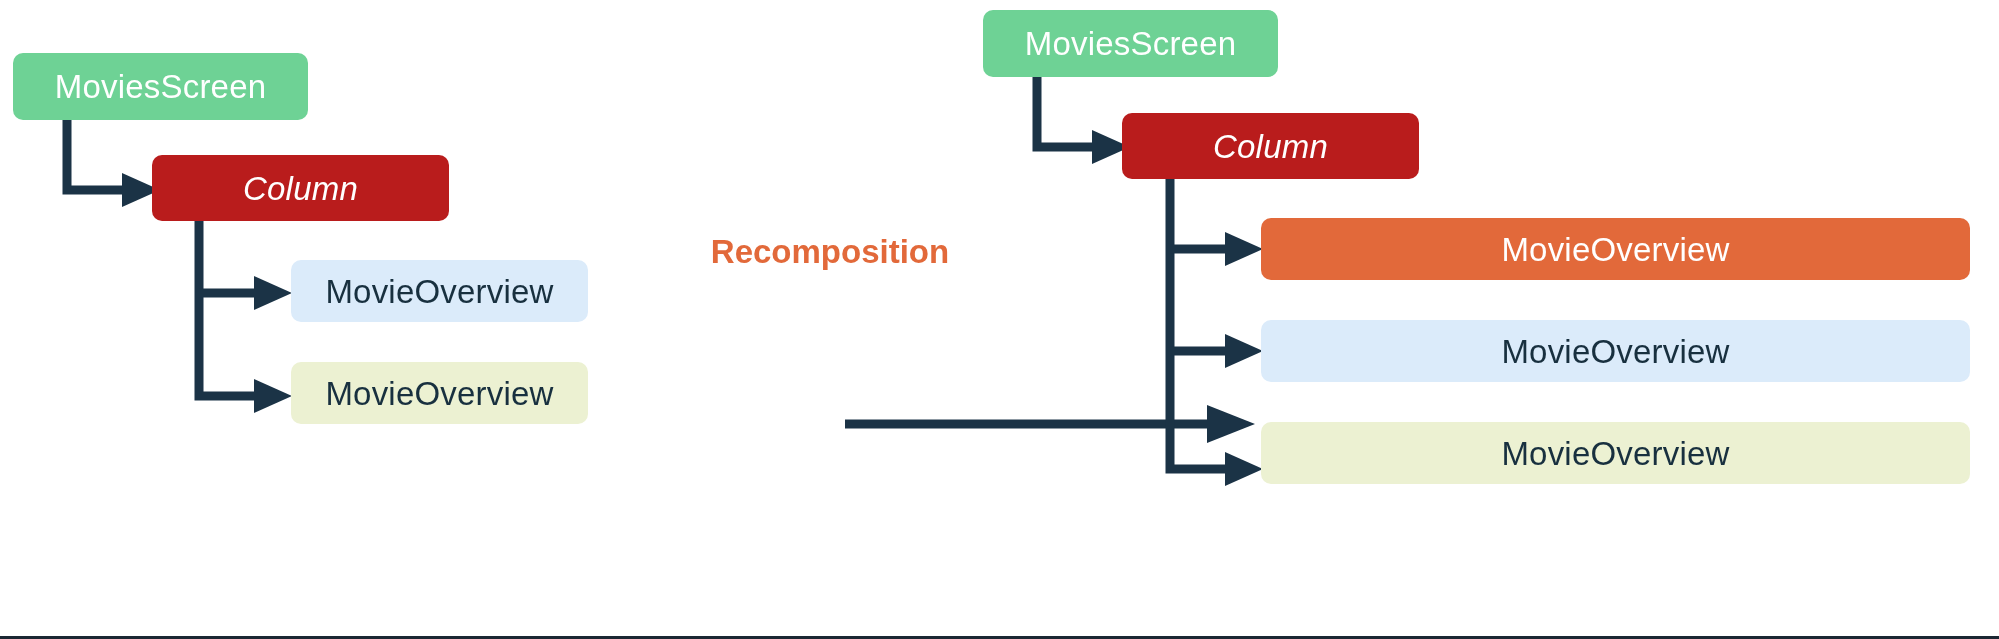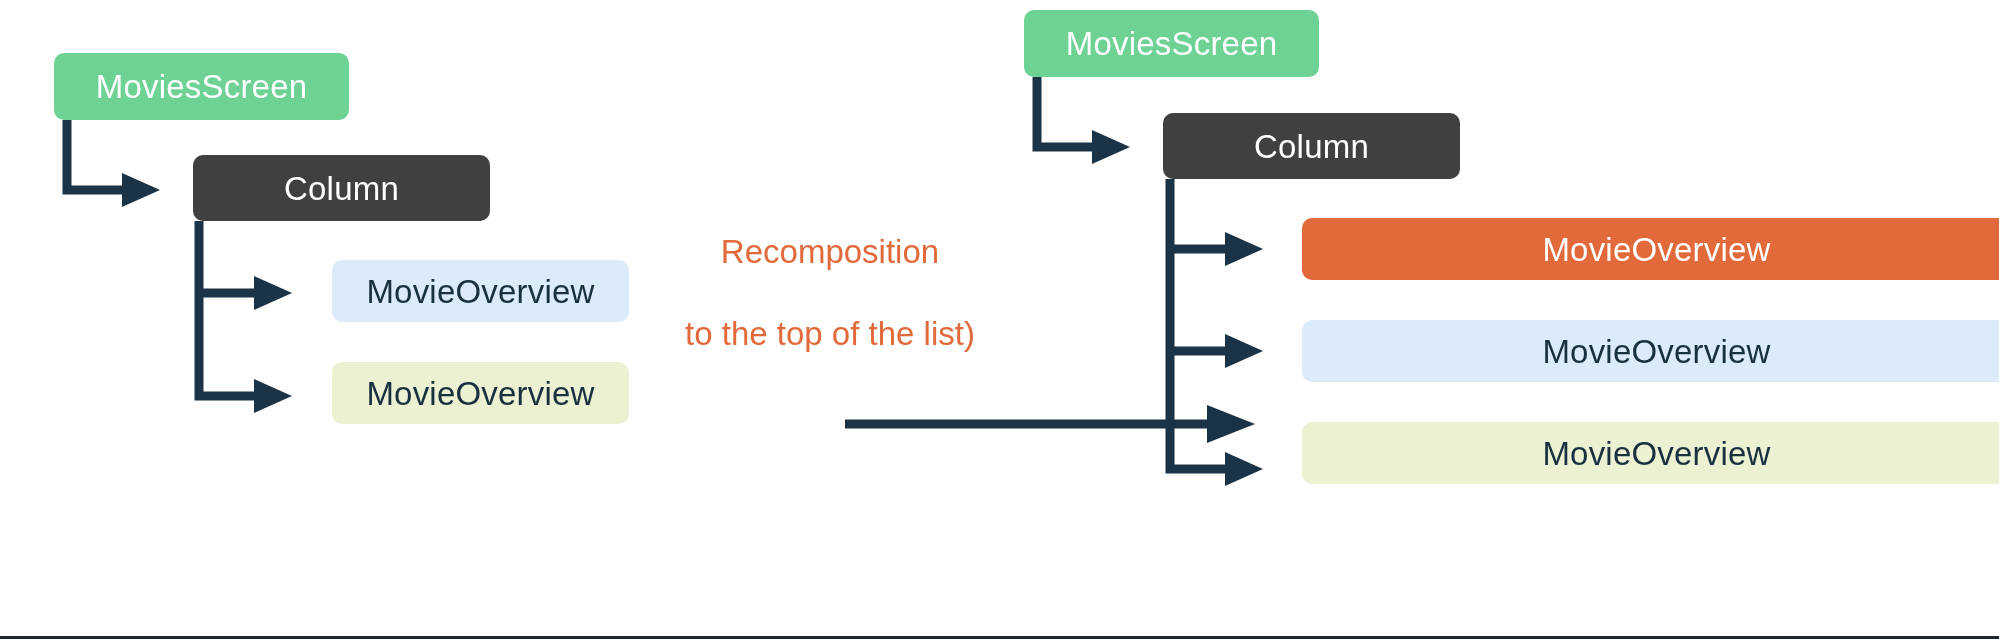--- a/index.html
+++ b/index.html
@@ -21,24 +21,23 @@
     position: absolute;
     display: flex;
     align-items: center;
     justify-content: center;
     border-radius: 10px;
     font-size: 33px;
     line-height: 1;
     letter-spacing: 0.2px;
     white-space: nowrap;
     box-sizing: border-box;
-    margin-left: 41px;
   }
   .node.green   { background: #6ed295; color: #ffffff; }
-  .node.blue    { background: #404040; color: #ffffff; }
+  .node.blue    { background: #b91c1c; color: #ffffff; font-style: italic; }
   .node.orange  { background: #e2693a; color: #ffffff; }
   .node.lblue   { background: #dbebfa; color: #18303f; }
   .node.lgreen  { background: #ecf1d2; color: #18303f; }
 
   .conn {
     position: absolute;
     overflow: visible;
   }
   .conn path, .conn line {
     stroke: #1b3346;
@@ -89,23 +88,22 @@
   </svg>
 
   <div class="node lblue" style="left:291px; top:260px; width:297px; height:62px;">
     <span>MovieOverview</span>
   </div>
 
   <div class="node lgreen" style="left:291px; top:362px; width:297px; height:62px;">
     <span>MovieOverview</span>
   </div>
 
-  <div class="caption" style="left:660px; top:190px; width:340px;">
+  <div class="caption" style="left:660px; top:190px; width:340px;font-weight:bold;">
     <div>Recomposition</div>
-    <div>to the top of the list)</div>
   </div>
 
   <svg class="conn" style="left:845px; top:405px; width:410px; height:38px;" viewBox="0 0 410 38">
     <path d="M0,19 L368,19" stroke-width="9" stroke-linecap="butt"></path>
     <polygon points="362,0 410,19 362,38"></polygon>
   </svg>
 
   <div class="node green" style="left:983px; top:10px; width:295px; height:67px;">
     <span>MoviesScreen</span>
   </div>

